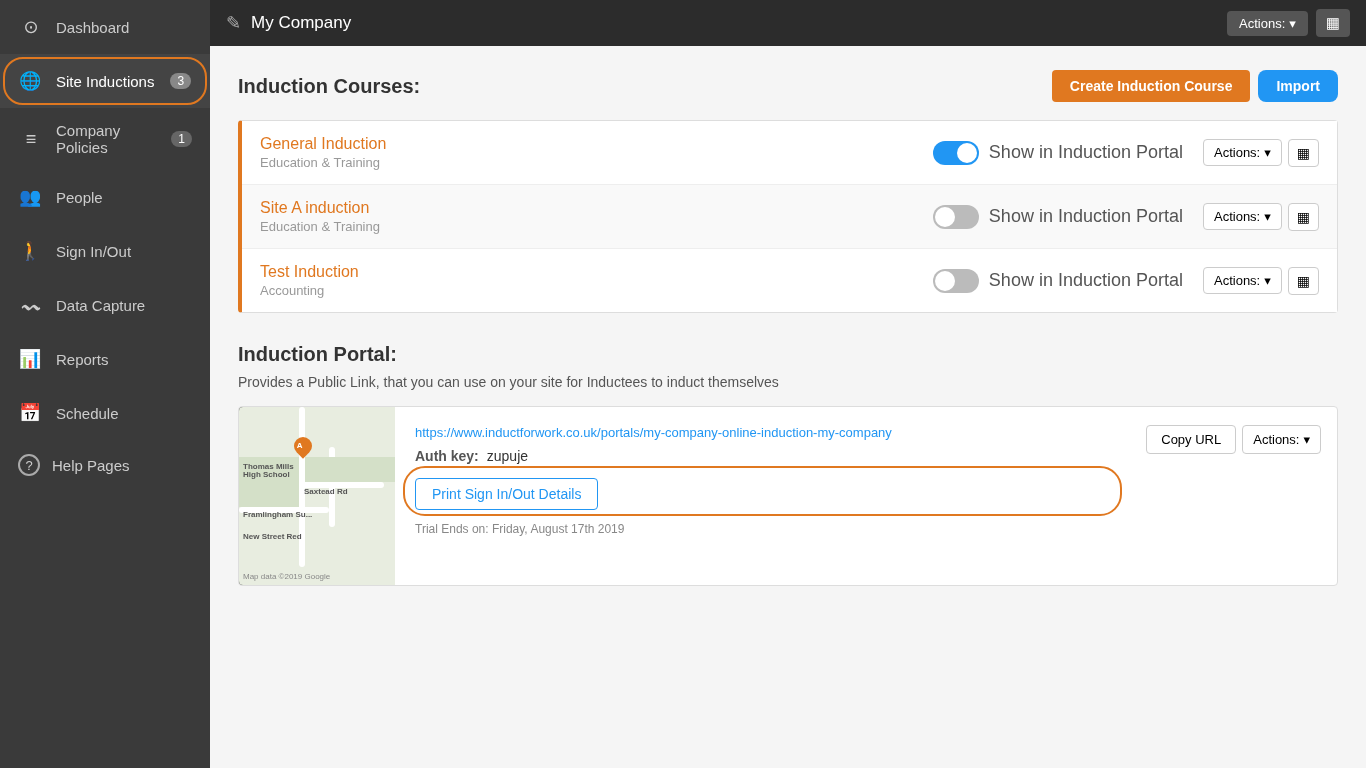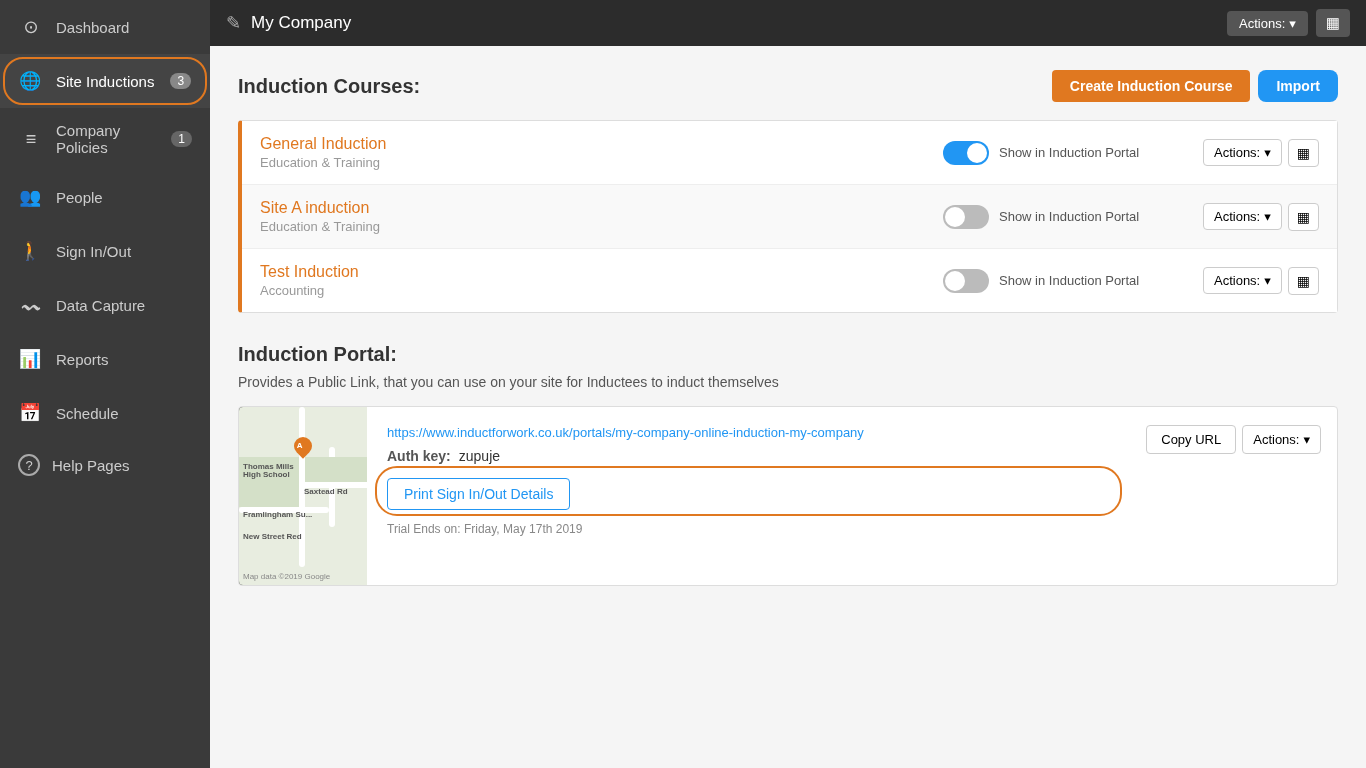--- a/index.html
+++ b/index.html
@@ -186,21 +186,21 @@
       margin-top: 2px;
     }
     .course-portal {
       display: flex;
       align-items: center;
       gap: 10px;
       min-width: 240px;
     }
     .portal-label {
       color: #555;
-      font-size: 13px;
+      font-size: 18px;
     }
     .toggle {
       width: 46px;
       height: 24px;
       border-radius: 12px;
       position: relative;
       cursor: pointer;
       flex-shrink: 0;
     }
     .toggle.on { background: #2196f3; }
@@ -256,21 +256,21 @@
     }
     .portal-card {
       background: #fff;
       border: 1px solid #ddd;
       border-radius: 4px;
       display: flex;
       gap: 0;
       min-height: 180px;
     }
     .portal-map {
-      width: 128px;
+      width: 156px;
       min-height: 160px;
       background: #000000;
       position: relative;
       flex-shrink: 0;
       overflow: hidden;
       border-radius: 4px 0 0 4px;
     }
     
     .map-bg {
       width: 100%;
@@ -576,21 +576,21 @@
       <div class="portal-info">
         <div class="portal-url">https://www.inductforwork.co.uk/portals/my-company-online-induction-my-company</div>
         <div class="portal-auth">
           <span class="portal-auth-label">Auth key:</span>
           <span class="portal-auth-value">zupuje</span>
         </div>
         <div class="portal-print-wrapper">
           <button class="portal-print-btn">Print Sign In/Out Details</button>
           <div class="portal-print-outline"></div>
         </div>
-        <div class="portal-trial">Trial Ends on: Friday, May 17th 2019</div>
+        <div class="portal-trial">Trial Ends on: Friday, August 17th 2019</div>
       </div>
 
       <div class="portal-actions">
         <div class="portal-action-row">
           <button class="btn-copy-url">Copy URL</button>
           <button class="btn-actions">
             <span>Actions:</span>
             <span>▾</span>
           </button>
         </div>

